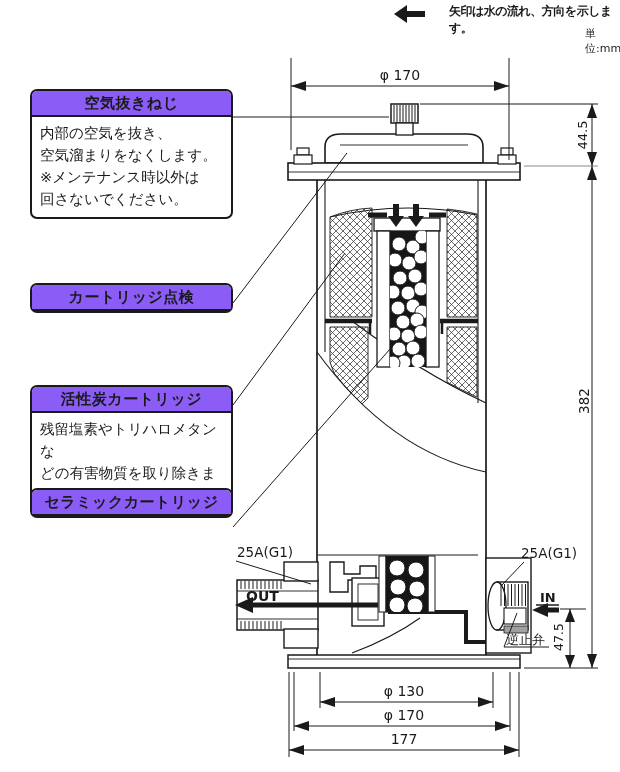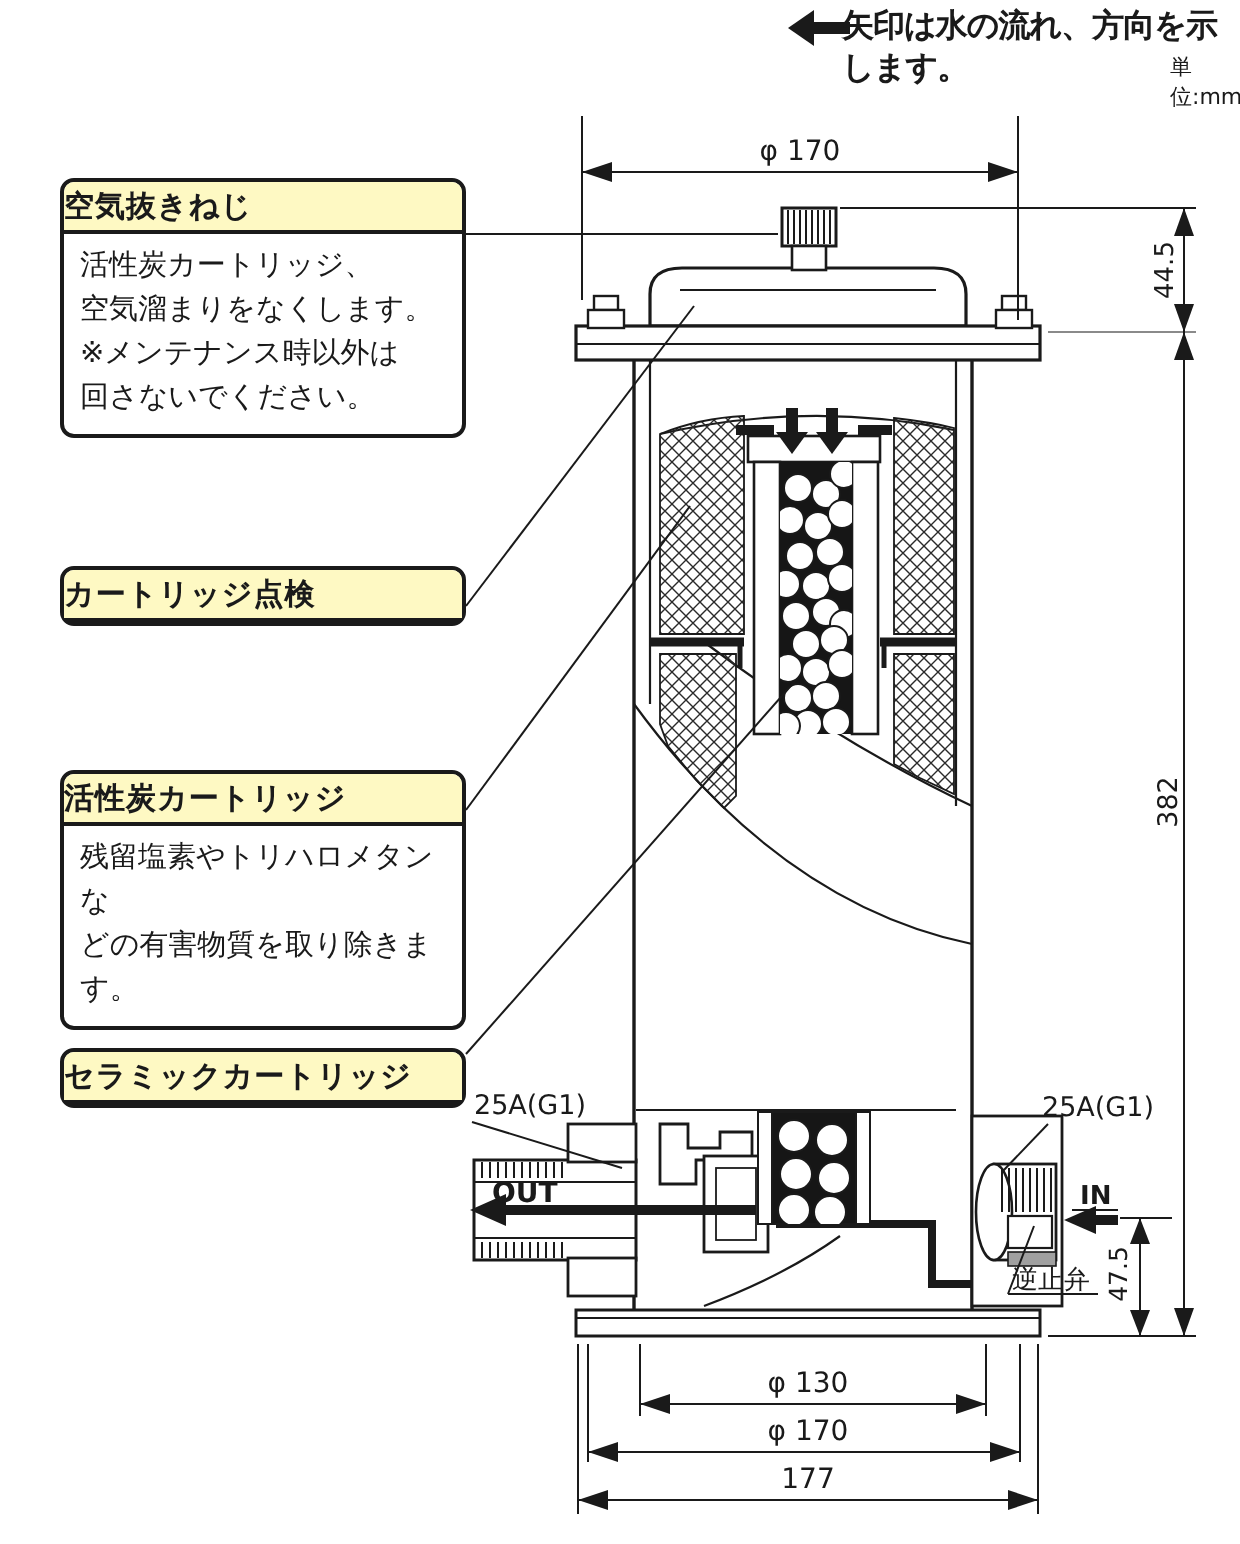--- a/index.html
+++ b/index.html
@@ -1,24 +1,24 @@
 <!DOCTYPE html>
 <html><head>
 <meta charset="utf-8">
 <style>
   html,body{margin:0;padding:0;background:#fff;}
   #page{position:relative;width:620px;height:772px;background:#ffffff;overflow:hidden;
         font-family:"DejaVu Sans","Liberation Sans",sans-serif;color:#1a1a1a;}
   #diagram-svg{position:absolute;left:0;top:0;}
   .callout{position:absolute;left:30px;width:199px;border:2px solid #1a1a1a;border-radius:7px;
            background:#fff;box-sizing:content-box;}
-  .callout-title{background:#fef9c3;border-bottom:2px solid #1a1a1a;border-radius:5px 5px 0 0;
-           text-align:left;font-weight:bold;font-size:15px;padding:3px 0 2px 0;letter-spacing:.5px;}
+  .callout-title{background:#8b5cf6;border-bottom:2px solid #1a1a1a;border-radius:5px 5px 0 0;
+           text-align:center;font-weight:bold;font-size:15px;padding:3px 0 2px 0;letter-spacing:.5px;}
   .callout-body{font-size:14.5px;line-height:22px;padding:5px 7px 7px 8px;white-space:pre-line;}
-  .top-note{position:absolute;left:421px;top:3px;font-size:16px;font-weight:bold;letter-spacing:-0.5px;}
+  .top-note{position:absolute;left:449px;top:3px;font-size:12px;font-weight:bold;letter-spacing:-0.5px;}
   .unit-note{position:absolute;left:574px;top:26px;font-size:11px;margin-left:11px;}
   .note-arrow{position:absolute;left:394px;top:5px;width:32px;height:18px;}
   svg text{fill:#1a1a1a;}
 </style>
 </head>
 <body>
 
 <div id="page">
 
   <svg class="note-arrow" viewBox="0 0 32 18">
@@ -242,31 +242,31 @@
       <text x="237" y="557" font-size="13.5">25A(G1)</text>
       <text x="521" y="558" font-size="13.5">25A(G1)</text>
       <text x="246" y="601" font-size="14" font-weight="bold">OUT</text>
       <text x="540" y="602" font-size="13" font-weight="bold">IN</text>
       <text x="506" y="644" font-size="13">逆止弁</text>
     </g>
   </svg>
 
   <div class="callout" style="top:89px">
     <div class="callout-title">空気抜きねじ</div>
-    <div class="callout-body">活性炭カートリッジ、
+    <div class="callout-body">内部の空気を抜き、
 空気溜まりをなくします。
 ※メンテナンス時以外は
 回さないでください。</div>
   </div>
   <div class="callout" style="top:283px">
     <div class="callout-title">カートリッジ点検</div>
   </div>
   <div class="callout" style="top:385px">
     <div class="callout-title">活性炭カートリッジ</div>
     <div class="callout-body">残留塩素やトリハロメタンな
 どの有害物質を取り除きま
 す。</div>
   </div>
-  <div class="callout" style="top:524px">
+  <div class="callout" style="top:488px">
     <div class="callout-title">セラミックカートリッジ</div>
   </div>
 
 </div>
 
 </body></html>

